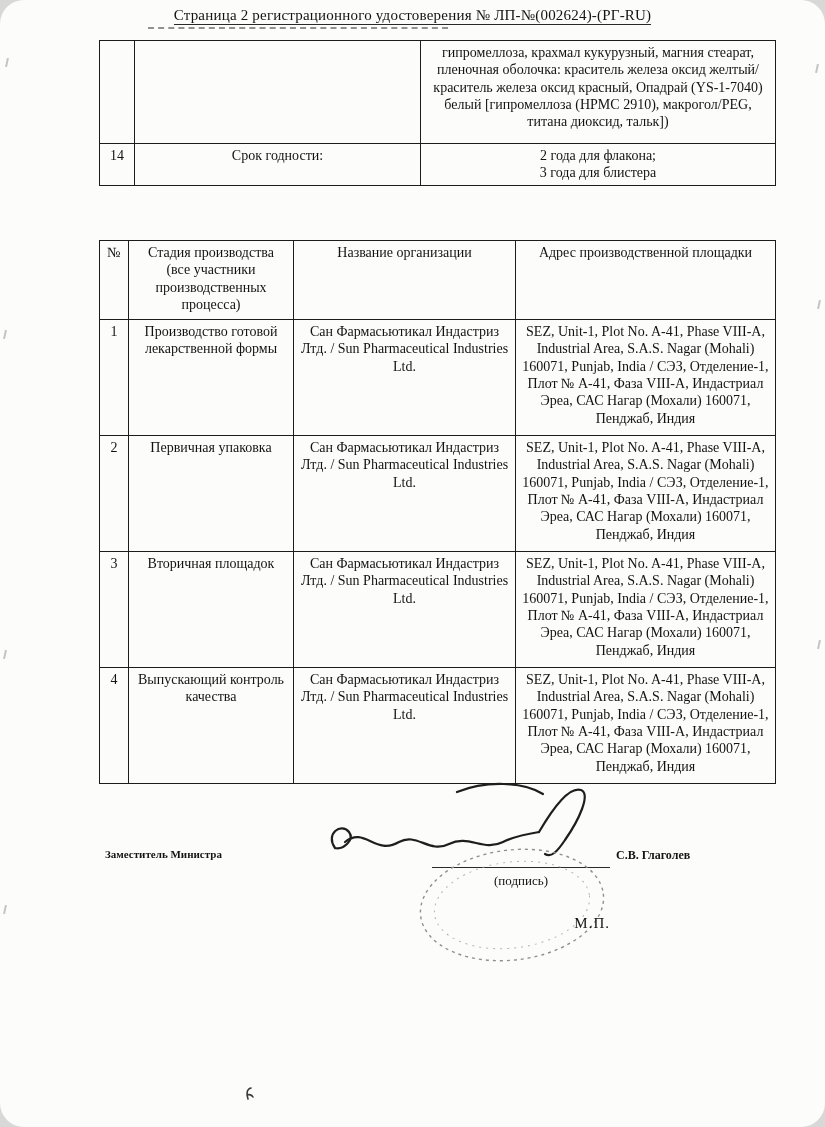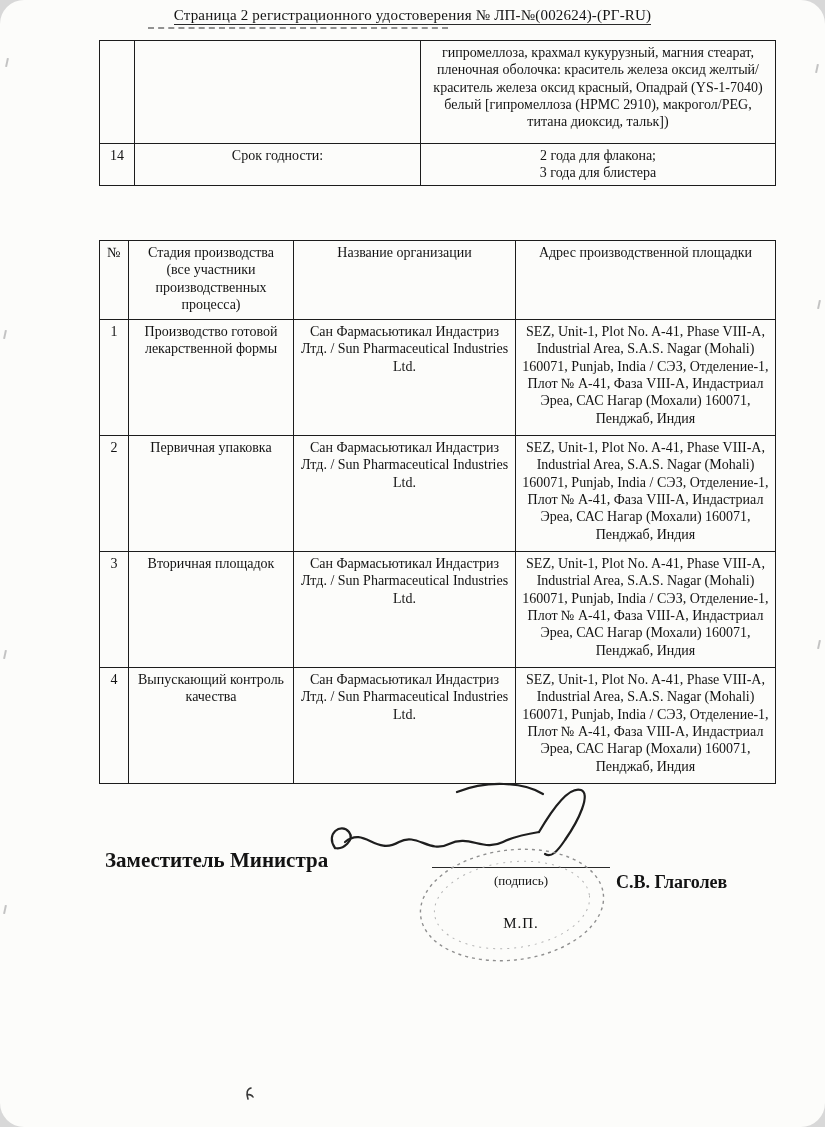--- a/index.html
+++ b/index.html
@@ -49,25 +49,25 @@
   .intro {
     position:absolute; top:196px; left:62px; width:701px;
     text-align:center; font-size:14px; line-height:1.3;
   }
 
   .main-table { top:240px; }
   .main-table th { font-weight:bold; height:72px; }
   .main-table td.row-cell { height:109px; }
 
   
-  .sig-title { position:absolute; left:105px; top:848px; font-weight:bold; font-size:21px;text-align:right; }
-  .sig-name  { position:absolute; left:616px; top:872px; font-weight:bold; font-size:18px; }
+  .sig-title { position:absolute; left:105px; top:848px; font-weight:bold; font-size:11px;text-align:right; }
+  .sig-name  { position:absolute; left:616px; top:848px; font-weight:bold; font-size:12px; }
   .sig-line  { position:absolute; left:432px; top:851px; width:178px; height:16px; border-bottom:1.6px solid #2a2a2a; }
   .sig-caption { position:absolute; left:432px; top:873px; width:178px; text-align:center; font-size:13px; }
-  .stamp-label { position:absolute; left:432px; top:915px; width:178px; text-align:center; font-size:15px; letter-spacing:1px; }
+  .stamp-label { position:absolute; left:432px; top:915px; width:178px; text-align:right; font-size:15px; letter-spacing:1px; }
   .sig-svg   { position:absolute; left:315px; top:780px; }
   .stamp-svg { position:absolute; left:412px; top:843px; }
   .ink-mark  { position:absolute; left:244px; top:1086px; }
 
   
   .artifact { position:absolute; width:2px; height:9px; background:#c3c3c3; transform:rotate(12deg); }
 </style>
 </head>
 <body>
 

